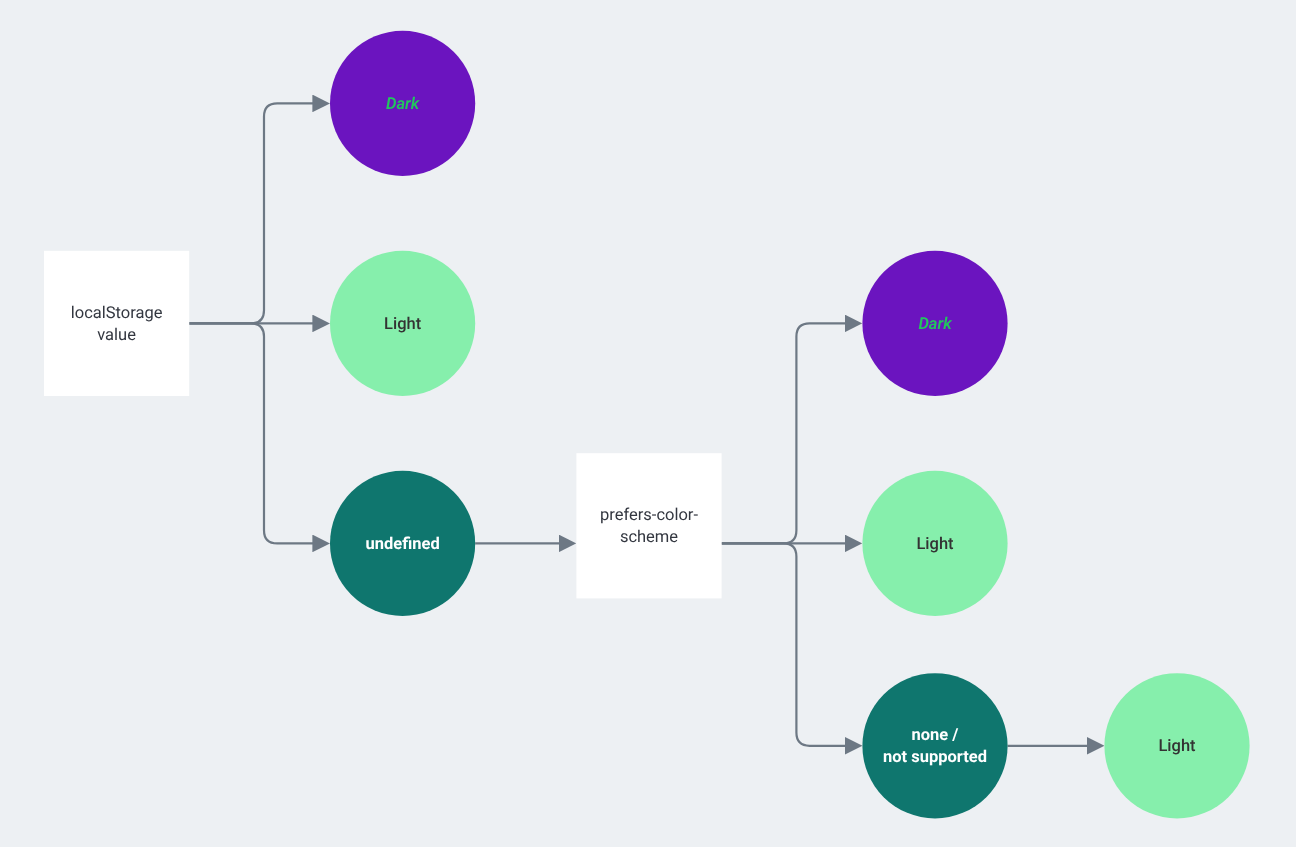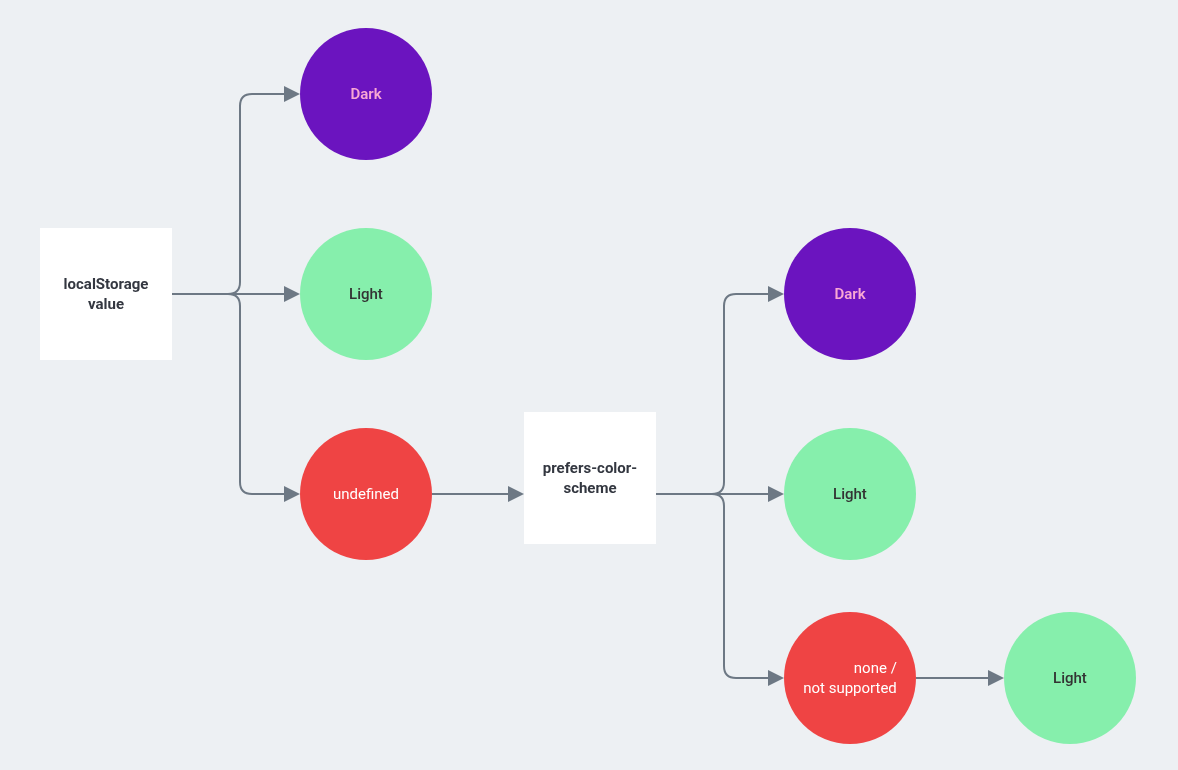--- a/index.html
+++ b/index.html
@@ -19,30 +19,29 @@
       text-align: center;
       font-size: 15px;
       line-height: 1.35;
       padding: 8px;
     }
     .box {
       background: #ffffff;
       color: #333740;
       width: 132px;
       height: 132px;
-      font-weight: bold;
     }
     .circle {
       border-radius: 50%;
       width: 132px;
       height: 132px;
     }
-    .c-purple { background: #6b14bf; color: #f9a8d4; font-weight: 600; }
+    .c-purple { background: #6b14bf; color: #22c55e; font-weight: 600; font-style: italic; }
     .c-yellow { background: #86efac; color: #333333; font-weight: 500; }
-    .c-gray   { background: #ef4444; color: #ffffff; font-weight: 400; }
+    .c-gray   { background: #0f766e; color: #ffffff; font-weight: 700; }
     svg.connectors {
       position: absolute;
       top: 0; left: 0;
       width: 1178px; height: 770px;
       pointer-events: none;
     }
   </style>
 </head>
 <body>
 
@@ -91,20 +90,20 @@
 </div>
 
 <div class="node circle c-purple" style="left:784px; top:228px;">
   <span>Dark</span>
 </div>
 
 <div class="node circle c-yellow" style="left:784px; top:428px;">
   <span>Light</span>
 </div>
 
-<div class="node circle c-gray" style="left:784px; top:612px;text-align:right;">
+<div class="node circle c-gray" style="left:784px; top:612px;">
   <span style="white-space:pre-line;">none /
 not supported</span>
 </div>
 
 <div class="node circle c-yellow" style="left:1004px; top:612px;">
   <span>Light</span>
 </div>
 
 </body></html>

